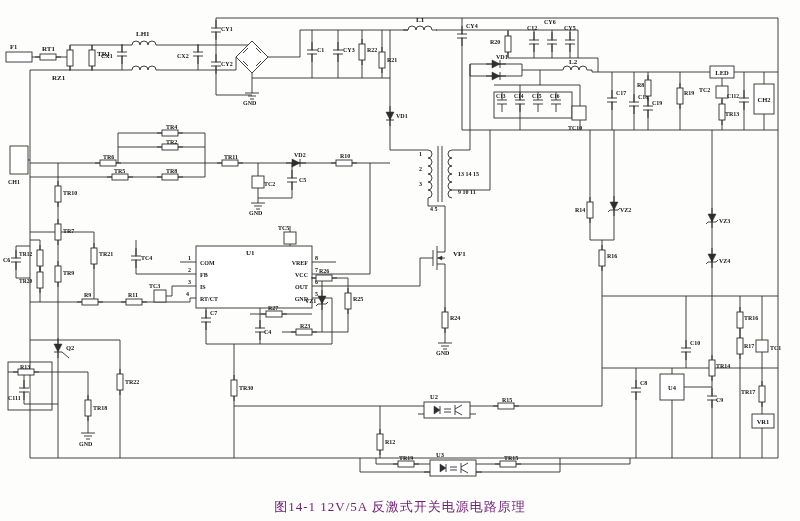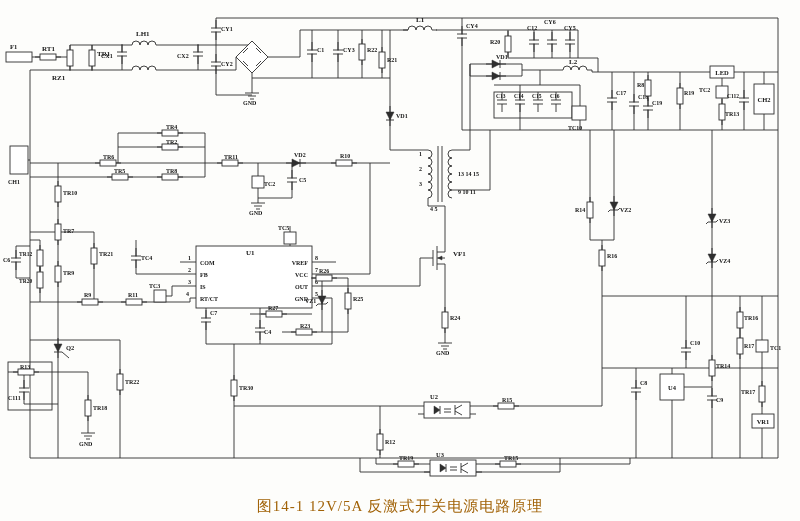--- a/index.html
+++ b/index.html
@@ -5,21 +5,21 @@
   html,body{margin:0;padding:0;background:#e9e7e2;}
   #page{width:800px;height:521px;background:#fdfdfb;position:relative;overflow:hidden;}
   svg{display:block;}
   .w{stroke:#2e2e2e;stroke-width:0.9;fill:none;}
   .sym{fill:#ffffff;stroke:#2e2e2e;stroke-width:0.9;}
   .obox{fill:none;stroke:#2e2e2e;stroke-width:0.9;}
   .blk{fill:#2e2e2e;stroke:#2e2e2e;stroke-width:0.5;}
   .mask{fill:#fdfdfb;stroke:none;}
   text{font-family:"Liberation Serif","DejaVu Serif",serif;font-weight:600;fill:#151515;}
   #caption{height:29px;display:flex;align-items:center;justify-content:center;
-           font-family:"Liberation Serif","DejaVu Serif",serif;font-size:15px;color:#a16207;letter-spacing:1px;text-align:right;}
+           font-family:"Liberation Serif","DejaVu Serif",serif;font-size:13px;color:#701a75;letter-spacing:1px;text-align:right;}
 </style>
 </head>
 <body>
 
 <div id="page">
   <svg id="sch" width="800" height="492" viewBox="0 0 800 492">
     <g id="wires">
       <path class="w" d="M8 57 H70 M70 45 V70 M70 45 H127 M161 45 H236 M70 70 H127 M161 70 H236 M92 45 V70 M122 45 V70 M198 45 V70 M216 18 V95 M216 95 H252 M236 45 H252 V41 M236 70 V57 M252 73 V88 M268 57 H300 M300 30 V57 M300 30 H408 M436 30 H578 M216 18 H778 M778 18 V72 M30 70 H70 M30 70 V458 M30 458 H778 M778 72 V458"></path>
       <path class="w" d="M312 30 V78 M338 30 V78 M362 30 V78 M382 30 V78 M252 78 H390 M390 30 V150 M390 150 H428 M428 198 V206 H445 M445 206 V242 M445 274 V338 M452 150 H470 M470 64 V150 M452 190 H490 M490 130 V190 M462 18 V130 M370 274 V163 M508 30 V58 M534 30 V58 M552 30 V58 M570 30 V58 M508 58 H578 M578 30 V58 M578 58 H598 M598 58 V72 M470 64 H522 M470 76 H522 M470 64 V76 M522 64 V76 M522 70 H540 M540 70 H558 M592 70 V72 M592 72 H778"></path>
       <path class="w" d="M540 70 V85 M494 85 H580 M520 85 V130 M580 85 V130 M462 130 H778 M612 72 V130 M634 72 V130 M648 72 V130 M680 72 V130 M722 72 V130 M744 72 V130 M764 72 V130 M590 130 V240 M614 130 V240 M590 240 H614 M602 240 V406 M712 130 V296 M602 296 H778 M740 296 V458 M762 296 V458 M686 296 V368 M602 368 H778 M636 368 V458 M672 368 V374 M672 400 V458 M684 387 H712 M712 296 V458"></path>

